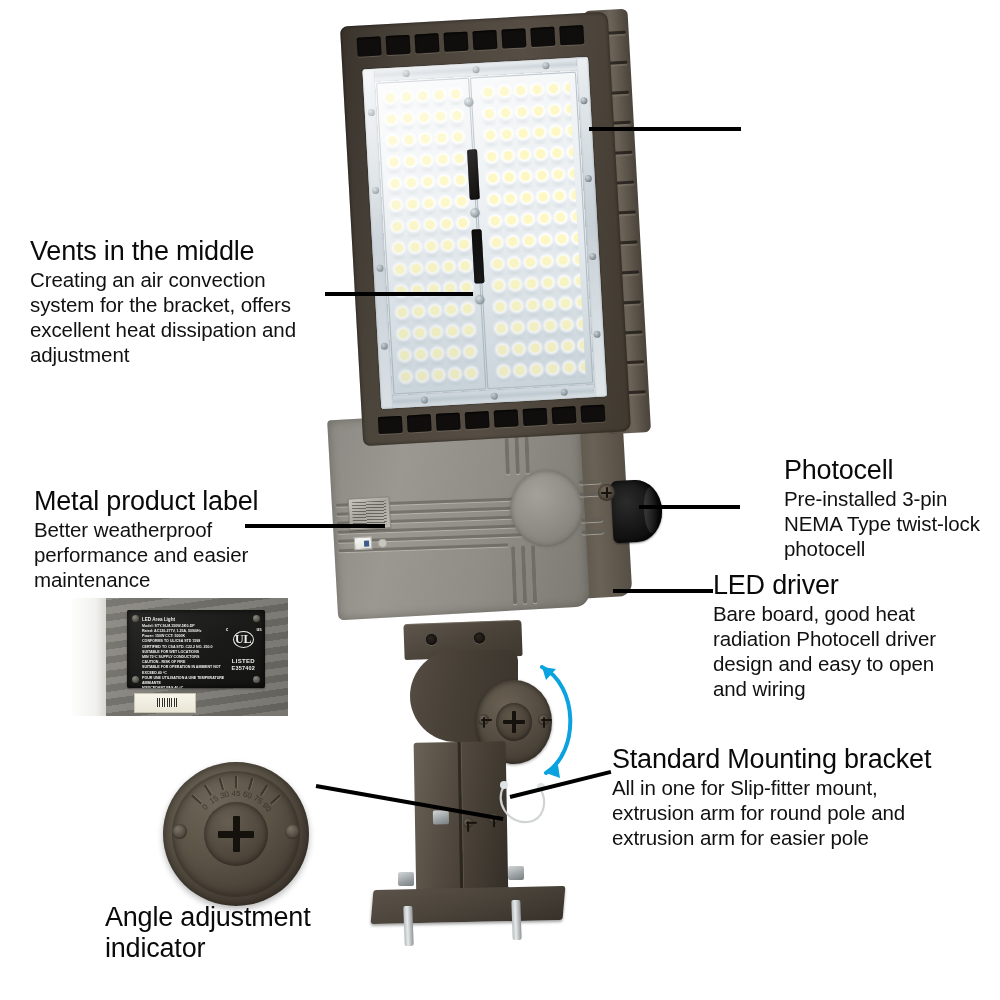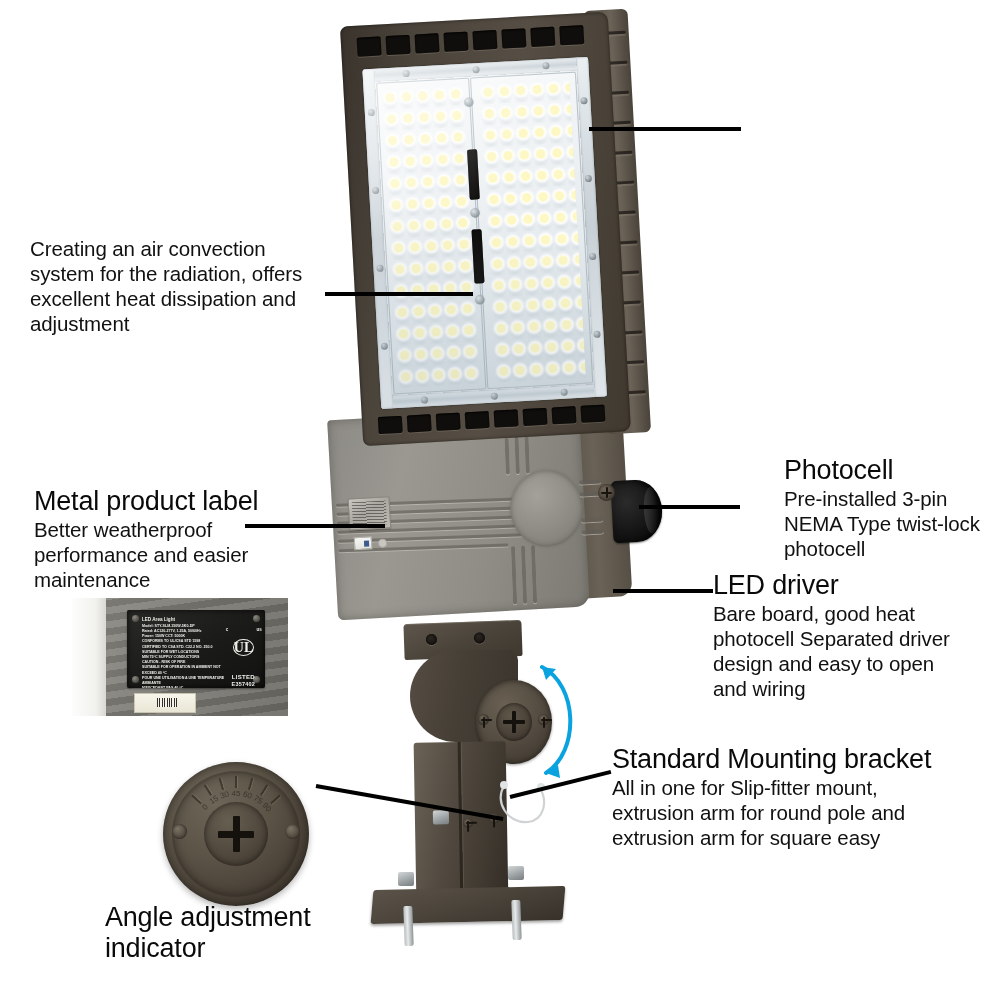--- a/index.html
+++ b/index.html
@@ -374,22 +374,22 @@
     white-space: normal;
   }
   .lb-text .hdr { font-size: 4.6px; display: block; margin-bottom: 1.5px; }
   .ul-mark {
     position: absolute; right: 10px; top: 13px;
     text-align: center; color: #f0f0ea;
   }
   .ul-circle {
     width: 21px; height: 17px; border-radius: 50%;
     border: 1.3px solid #f0f0ea;
-    font-size: 14px; font-weight: 700; line-height: 15px;
-    margin: 16px auto;
+    font-size: 12px; font-weight: 700; line-height: 15px;
+    margin: 8px auto;
     font-family: "Liberation Serif", serif;
   }
   .ul-c, .ul-us {
     position: absolute; top: 4px; font-size: 4.5px; font-weight: 700;
   }
   .ul-c { left: -7px; }
   .ul-us { right: -8px; }
   .ul-listed { font-size: 6px; font-weight: 700; margin-top: 2px; letter-spacing: .3px; }
   .ul-file { font-size: 5.5px; font-weight: 700; margin-top: 1px; letter-spacing: .2px; }
   .lp-barcode {
@@ -683,23 +683,24 @@
   <div class="leader" style="left:589px; top:127px; width:152px;"></div>
   <div class="leader" style="left:325px; top:292px; width:148px;"></div>
   <div class="leader" style="left:245px; top:524px; width:140px;"></div>
   <div class="leader" style="left:639px; top:505px; width:101px;"></div>
   <div class="leader" style="left:613px; top:589px; width:100px;"></div>
   <div class="leader" style="left:510px; top:795px; width:104px; transform:rotate(-14deg);"></div>
   <div class="leader" style="left:316px; top:784px; width:190px; transform:rotate(10deg);"></div>
 
 
   <div class="callout nowrap" style="left:30px; top:236px;">
+    <div class="c-title">Vents in the middle</div>
     <div class="c-body">
       <div>Creating an air convection</div>
-      <div>system for the radiation, offers</div>
+      <div>system for the bracket, offers</div>
       <div>excellent heat dissipation and</div>
       <div>adjustment</div>
     </div>
   </div>
 
   <div class="callout nowrap" style="left:34px; top:486px;">
     <div class="c-title">Metal product label</div>
     <div class="c-body">
       <div>Better weatherproof</div>
       <div>performance and easier</div>
@@ -713,32 +714,32 @@
       <div>Pre-installed 3-pin</div>
       <div>NEMA Type twist-lock</div>
       <div>photocell</div>
     </div>
   </div>
 
   <div class="callout nowrap" style="left:713px; top:570px;">
     <div class="c-title">LED driver</div>
     <div class="c-body">
       <div>Bare board, good heat</div>
-      <div>photocell Separated driver</div>
+      <div>radiation Photocell driver</div>
       <div>design and easy to open</div>
       <div>and wiring</div>
     </div>
   </div>
 
   <div class="callout nowrap" style="left:612px; top:744px;">
     <div class="c-title">Standard Mounting bracket</div>
     <div class="c-body">
       <div>All in one for Slip-fitter mount,</div>
       <div>extrusion arm for round pole and</div>
-      <div>extrusion arm for square easy</div>
+      <div>extrusion arm for easier pole</div>
     </div>
   </div>
 
   <div class="callout nowrap" style="left:105px; top:902px;">
     <div class="c-title">Angle adjustment</div>
     <div class="c-title">indicator</div>
   </div>
 
 </div>
 

